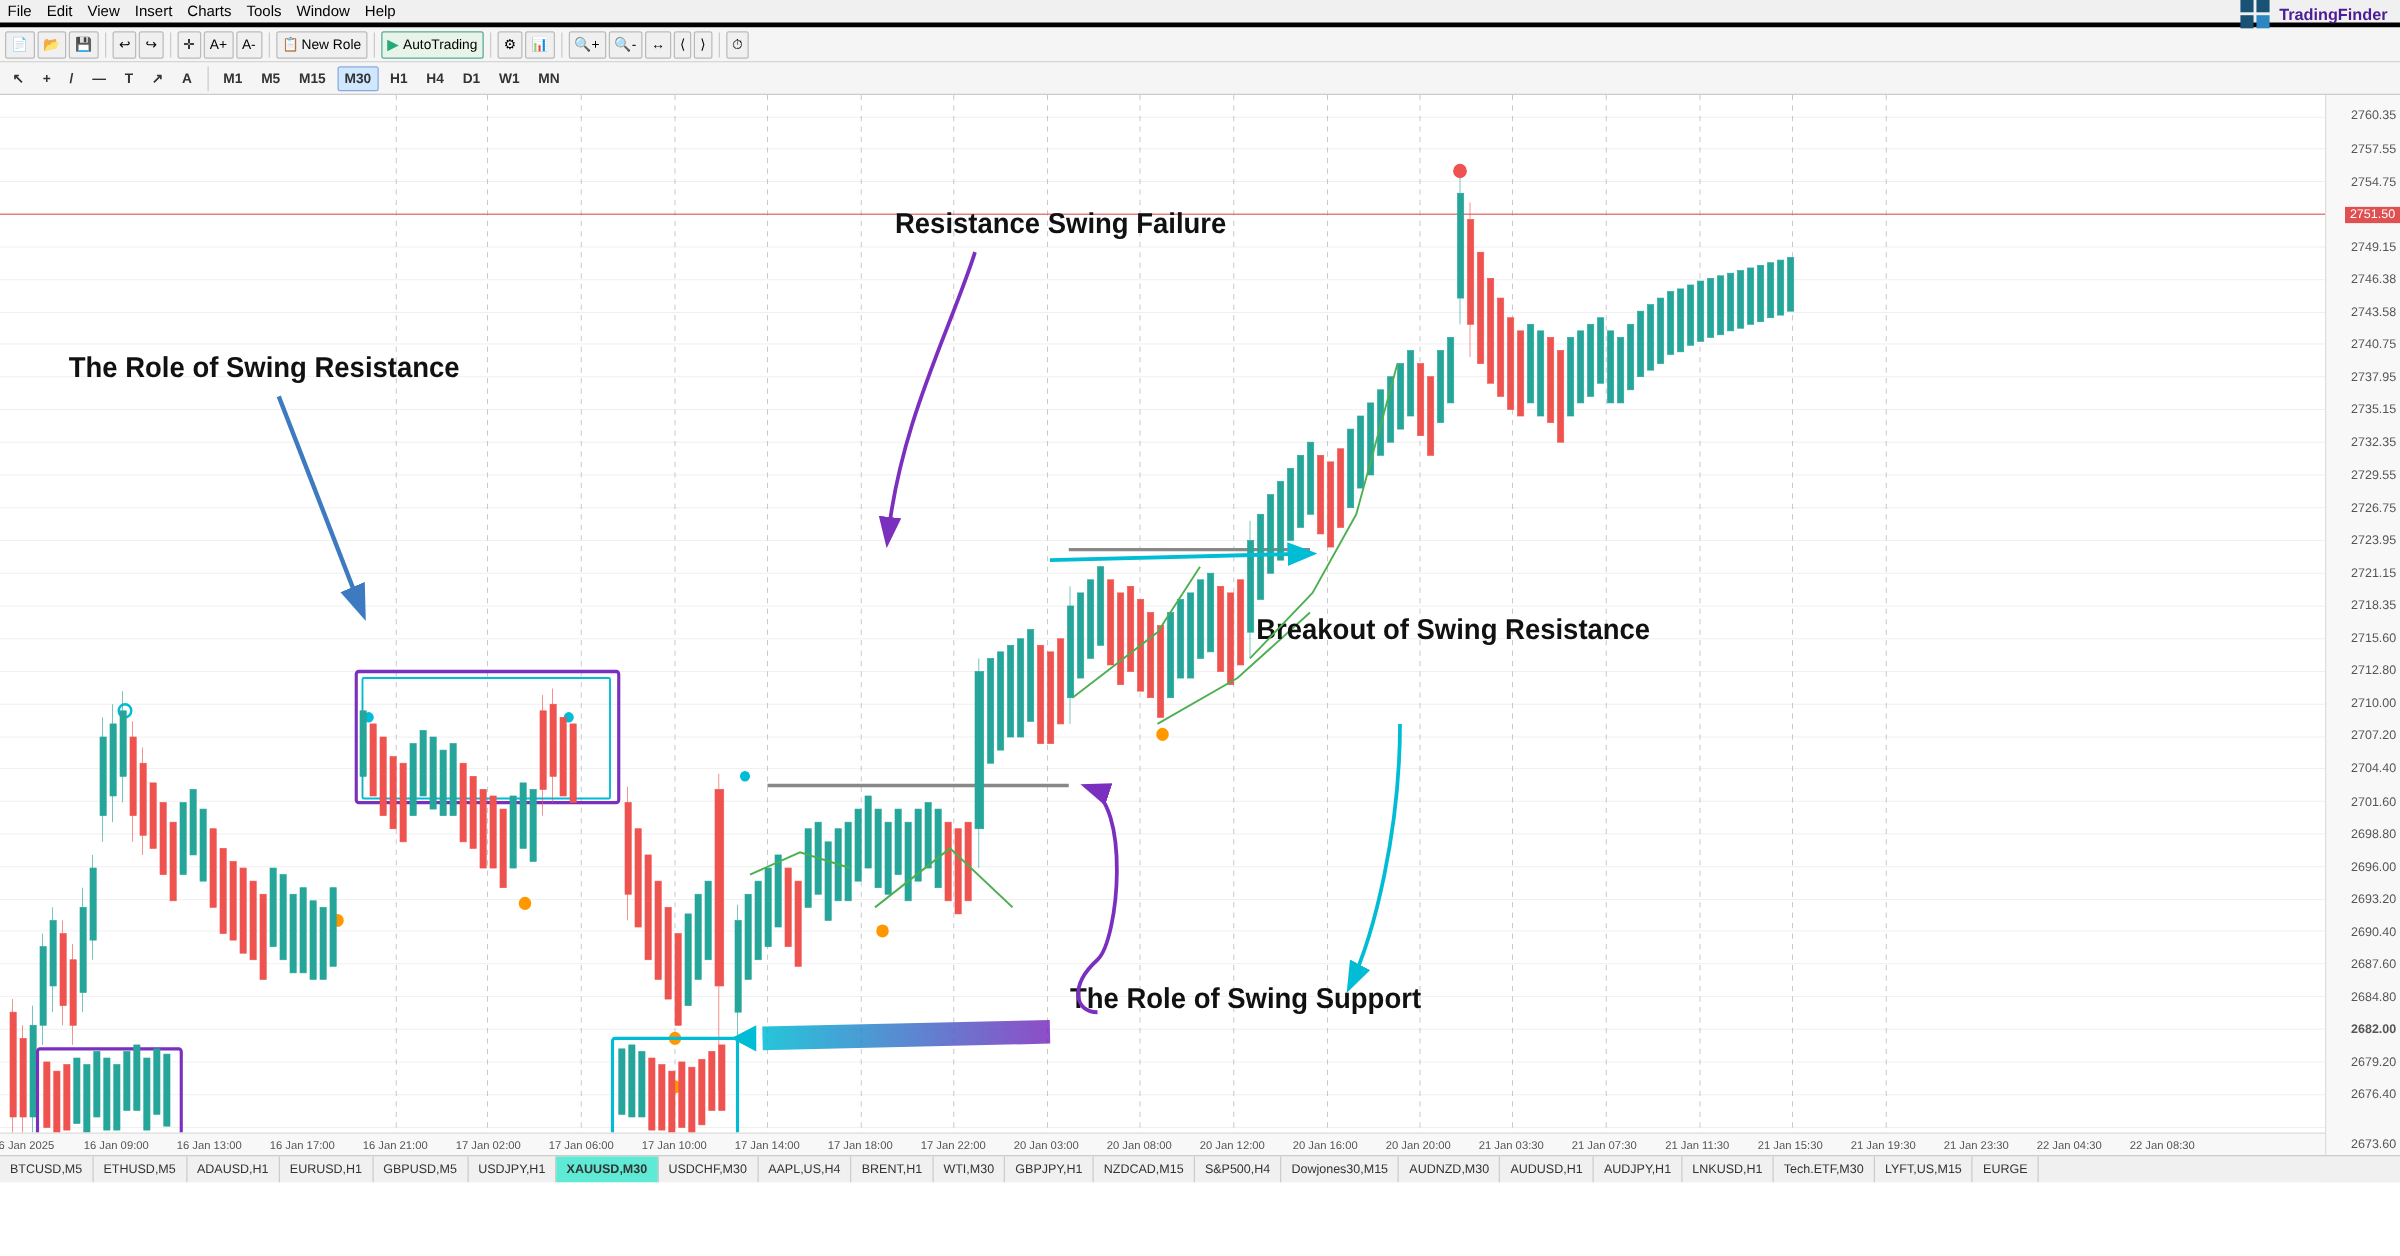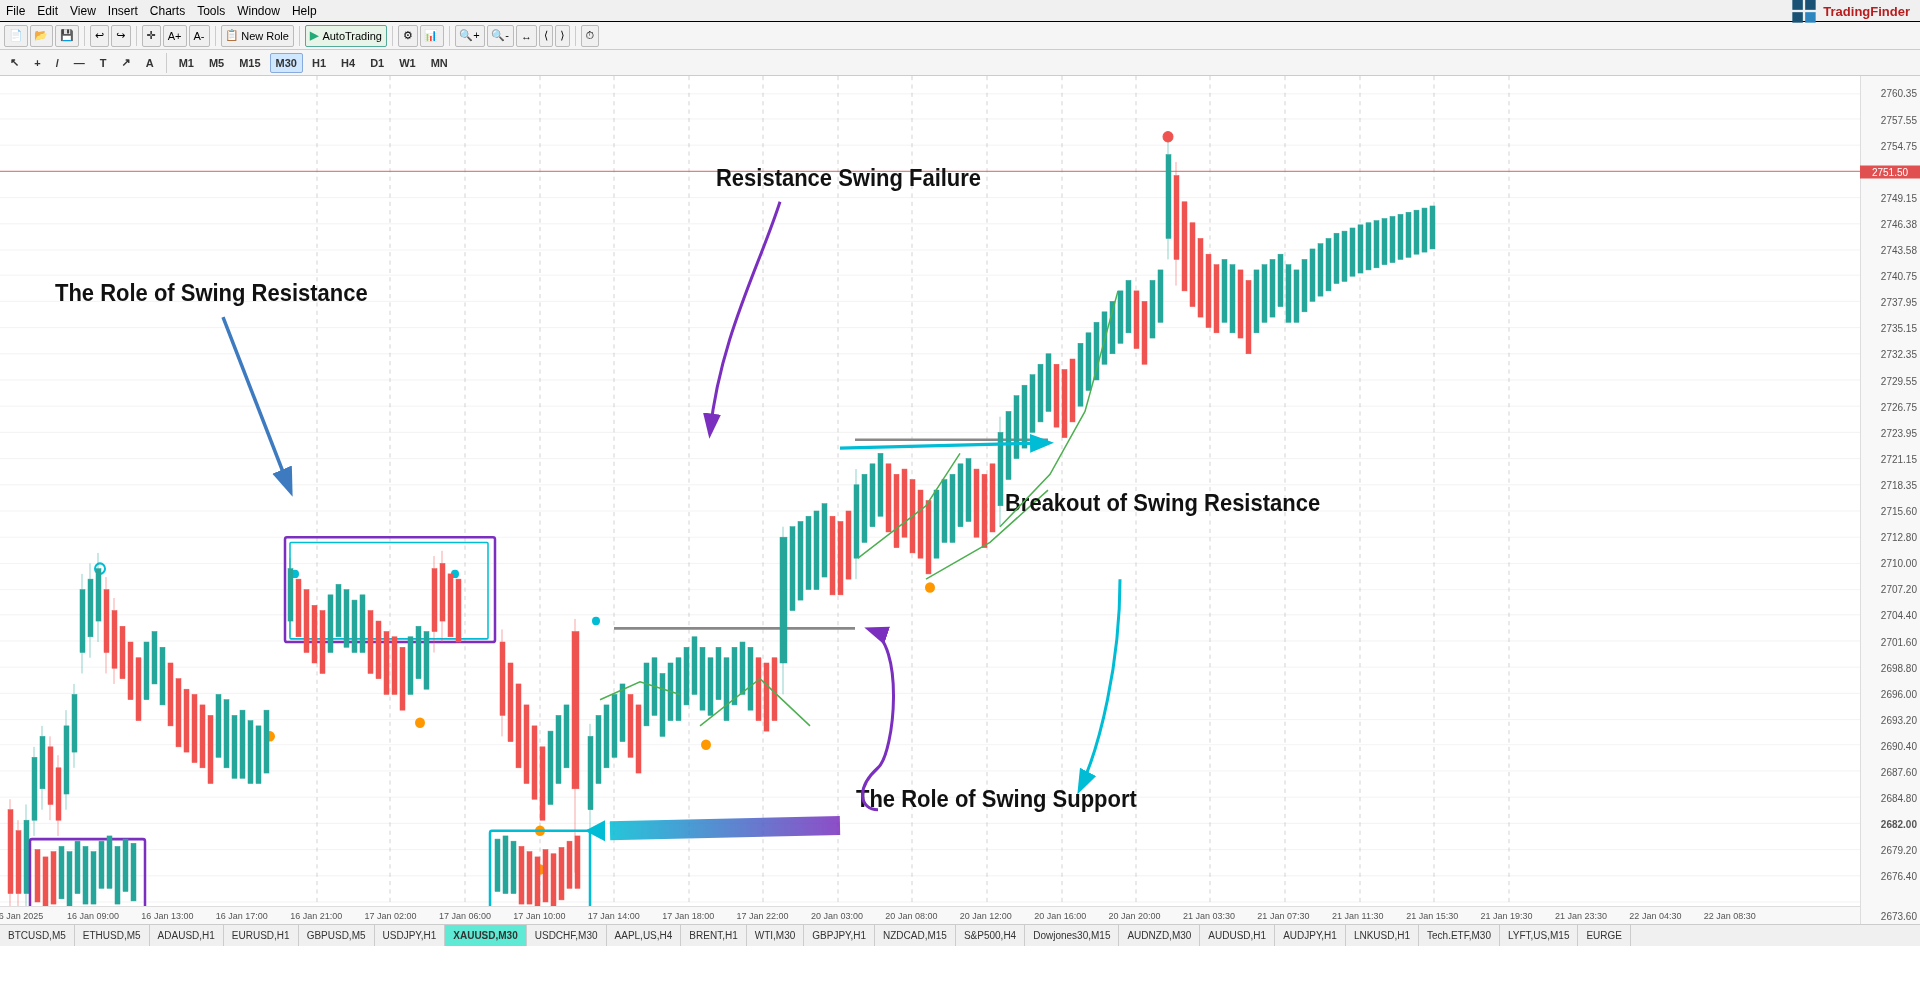--- a/index.html
+++ b/index.html
@@ -2,21 +2,21 @@
 <html><head>
   <meta charset="utf-8">
   <style>
     * { margin: 0; padding: 0; box-sizing: border-box; }
     body { width: 1920px; height: 1005px; overflow: hidden; background: #ffffff; font-family: 'Segoe UI', Arial, sans-serif; font-size: 12px; }
 
     
     #menu-bar {
       height: 22px;
       background: #f0f0f0;
-      border-bottom: 1px solid #000000;
+      border-bottom: 4px solid #000000;
       display: flex;
       align-items: center;
       padding: 0 6px;
       gap: 12px;
       font-size: 12px;
     }
     #menu-bar span { cursor: pointer; color: #000; }
 
     
     #toolbar {
@@ -93,21 +93,21 @@
       transform: translateY(-50%);
     }
     .price-label-highlight {
       position: absolute;
       right: 0;
       background: #e05050;
       color: white;
       font-size: 10px;
       padding: 1px 3px;
       transform: translateY(-50%);
-      width: 60px;
+      width: 44px;
       text-align: center;
       margin-left: 15px;
     }
 
     
     #symbol-info {
       position: absolute;
       top: 2px;
       left: 4px;
       font-size: 11px;
@@ -198,21 +198,21 @@
   <span>Window</span>
   <span>Help</span>
 
   <div id="logo" style="position:absolute;right:10px;top:0;height:22px;display:flex;align-items:center;gap:5px;">
     <svg id="logo-icon" width="18" height="18" viewBox="0 0 24 24">
       <rect x="2" y="2" width="9" height="9" fill="#1a5276"></rect>
       <rect x="13" y="2" width="9" height="9" fill="#1a5276"></rect>
       <rect x="2" y="13" width="9" height="9" fill="#1a5276"></rect>
       <rect x="13" y="13" width="9" height="9" fill="#2e86c1"></rect>
     </svg>
-    <span style="font-weight:bold;color:#b91c1c;font-size:13px;">TradingFinder</span>
+    <span style="font-weight:bold;color:#4c1d95;font-size:13px;">TradingFinder</span>
   </div>
 </div>
 
 <div id="toolbar">
 
   <button class="tb-btn">📄</button>
   <button class="tb-btn">📂</button>
   <button class="tb-btn">💾</button>
   <div class="tb-sep"></div>
   <button class="tb-btn">↩</button>

